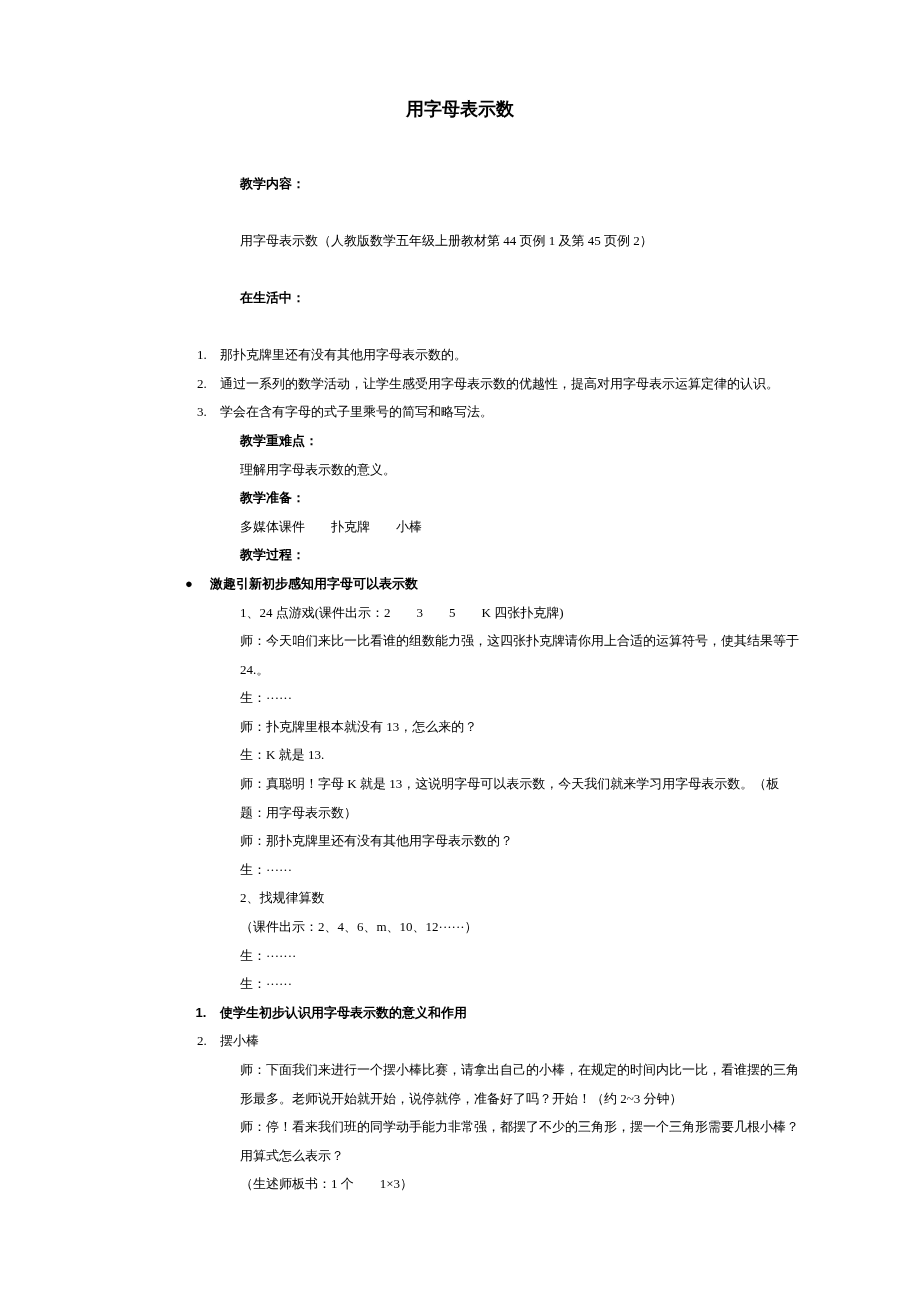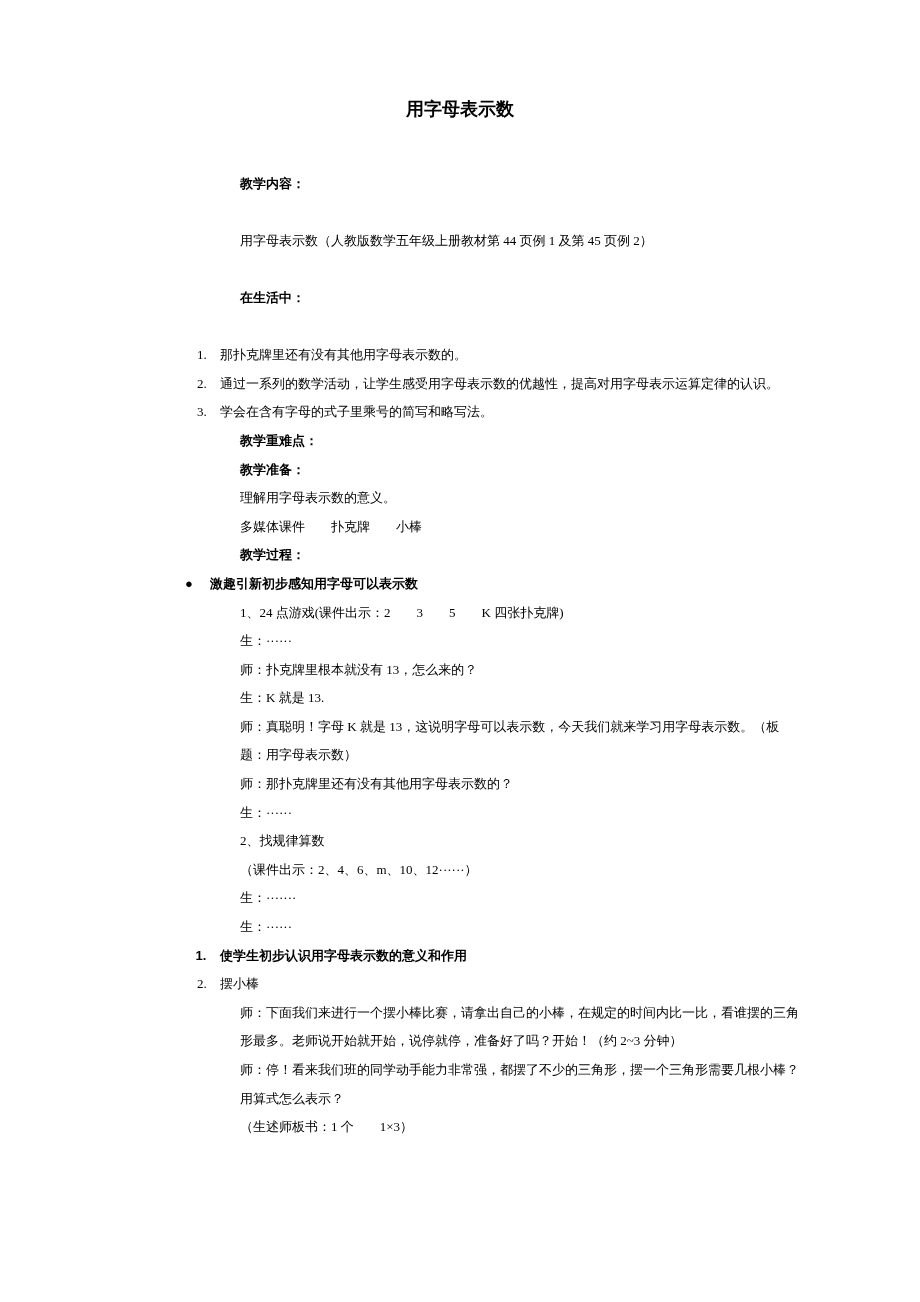--- a/index.html
+++ b/index.html
@@ -77,33 +77,34 @@
 </div>
 <br>
 <ol class="goals">
   <li>那扑克牌里还有没有其他用字母表示数的。</li>
   <li>通过一系列的数学活动，让学生感受用字母表示数的优越性，提高对用字母表示运算定律的认识。</li>
   <li>学会在含有字母的式子里乘号的简写和略写法。</li>
 </ol>
 
 <div class="indent-block2">
   <p class="p bold">教学重难点：</p>
+  <p class="p">理解用字母表示数的意义。</p>
   <p class="p bold">教学准备：</p>
-  <p class="p">理解用字母表示数的意义。</p>
   <p class="p">多媒体课件　　扑克牌　　小棒</p>
   <p class="p bold">教学过程：</p>
 </div>
 
 <div class="bullet-row">
   <span class="bullet">●</span>
   <span class="btext">激趣引新初步感知用字母可以表示数</span>
 </div>
 
 <div class="indent-block2">
   <p class="p">1、24 点游戏(课件出示：2　　3　　5　　K 四张扑克牌)</p>
+  <p class="p">师：今天咱们来比一比看谁的组数能力强，这四张扑克牌请你用上合适的运算符号，使其结果等于 24.。</p>
   <p class="p">生：······</p>
   <p class="p">师：扑克牌里根本就没有 13，怎么来的？</p>
   <p class="p">生：K 就是 13.</p>
   <p class="p">师：真聪明！字母 K 就是 13，这说明字母可以表示数，今天我们就来学习用字母表示数。（板题：用字母表示数）</p>
   <p class="p">师：那扑克牌里还有没有其他用字母表示数的？</p>
   <p class="p">生：······</p>
   <p class="p">2、找规律算数</p>
   <p class="p">（课件出示：2、4、6、m、10、12······）</p>
   <p class="p">生：·······</p>
   <p class="p">生：······</p>

